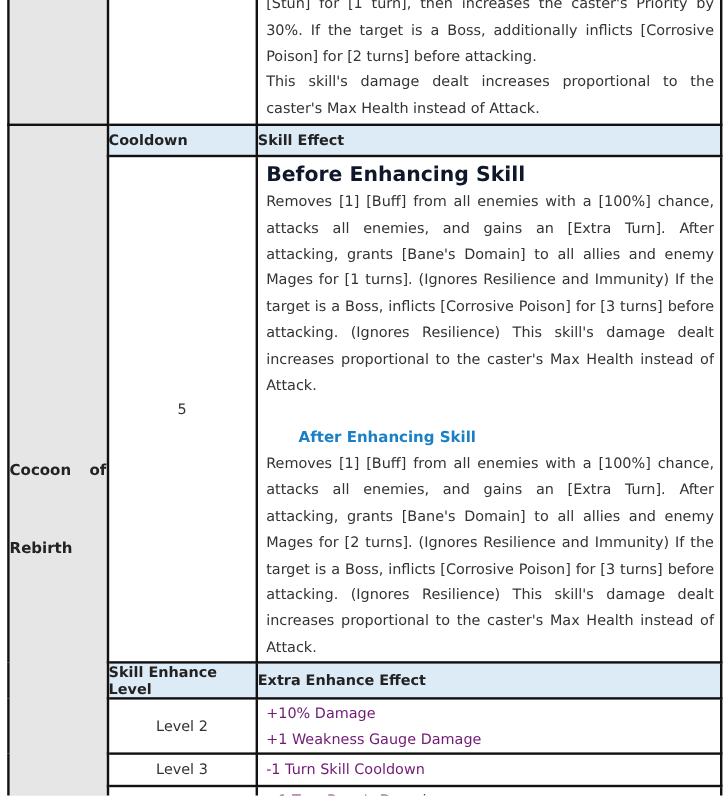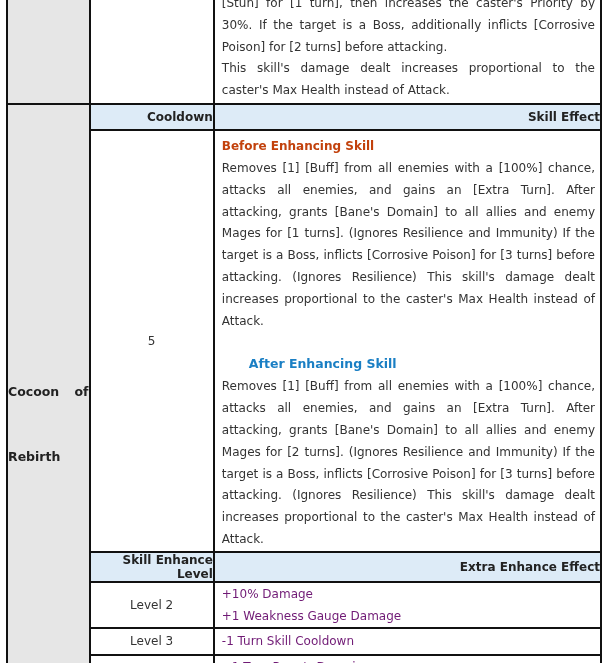--- a/index.html
+++ b/index.html
@@ -3,27 +3,27 @@
 <meta charset="utf-8">
 <style>
   html, body { margin: 0; padding: 0; background: #ffffff; }
   body { width: 604px; height: 663px; overflow: hidden; position: relative;
          font-family: "DejaVu Sans", sans-serif; color: #222; }
   .tbl { position: absolute; left: 6px; top: -10px; border-collapse: collapse; table-layout: fixed; width: 596px; }
   .tbl td { border: 2px solid #111; padding: 0; vertical-align: middle; }
   .name-col { width: 81px; background: #e6e6e6; }
   .cd-col { width: 122px; }
   .eff-col { width: 380px; }
-  .hdr { background: #ddebf7; height: 24px; text-align: right; font-weight: bold; font-size: 12px; color: #222; margin-left: 40px; }
+  .hdr { background: #ddebf7; height: 24px; text-align: left; font-weight: bold; font-size: 12px; color: #222; margin-left: 40px; }
   .body-text { font-size: 12px; line-height: 21.8px; color: #333; text-align: justify; padding: 0 5px 0 7px; }
   .name-cell { padding: 0 5px 0 7px; font-size: 12.5px; font-weight: bold; line-height: 22px; text-align: justify; text-align-last: justify; }
   .name-cell span { display: block; margin-top: 43px; }
   .name-cell .last { text-align-last: left; }
   .center { text-align: center; font-size: 12px; color: #333; }
-  .sec-title-red { color: #c2410c; font-weight: bold; font-size: 12px; line-height: 24px; padding-top: 2px; }
+  .sec-title-red { color: #0f172a; font-weight: bold; font-size: 17px; line-height: 24px; padding-top: 2px; }
   .sec-title-blue { color: #1a7fc4; font-weight: bold; font-size: 12.5px; line-height: 24px; margin-left: 27px; }
   .spacer { height: 20px; }
   .eff-list { font-size: 12px; line-height: 22px; color: #701a75; padding-left: 7px; }
 </style>
 </head>
 <body>
 
 <table class="tbl">
   <colgroup>
     <col class="name-col">

